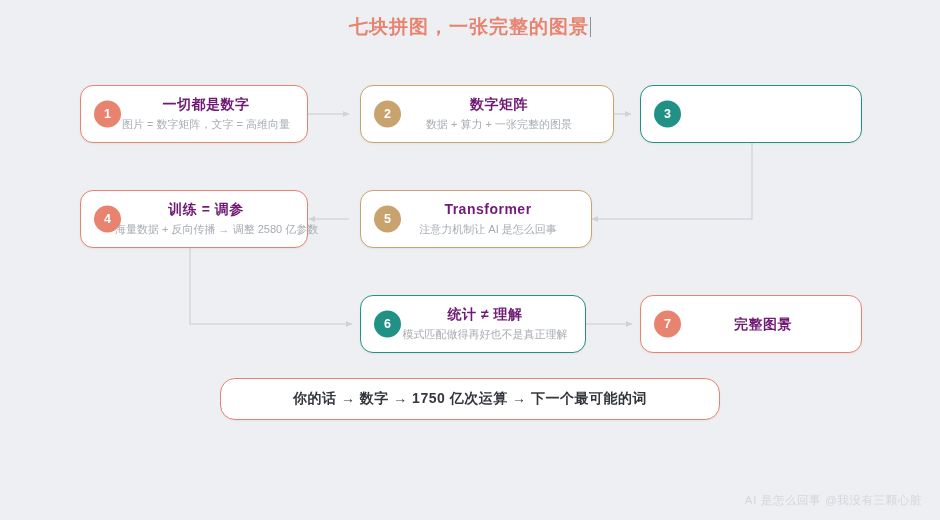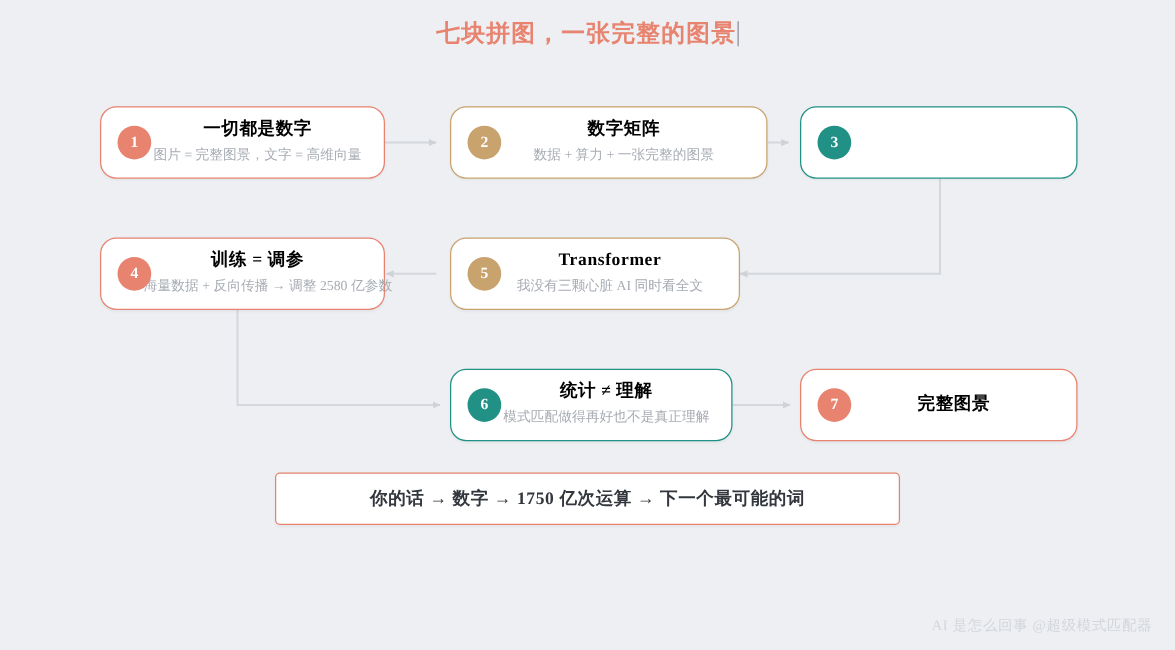--- a/index.html
+++ b/index.html
@@ -12,21 +12,20 @@
     background: #edeff2;
     font-family: "Liberation Sans", "DejaVu Sans", sans-serif;
     overflow: hidden;
     position: relative;
   }
 
   #stage {
     position: relative;
     width: 940px;
     height: 520px;
-    font-family: Liberation Serif, serif;
   }
 
   
   .title {
     position: absolute;
     left: 0;
     top: 14px;
     width: 940px;
     text-align: center;
     font-size: 19px;
@@ -91,21 +90,21 @@
 
   .card-text {
     width: 100%;
     text-align: center;
     padding: 0 10px 0 34px;
     box-sizing: border-box;
   }
   .card-title {
     font-size: 14px;
     font-weight: bold;
-    color: #000000;
+    color: #701a75;
     line-height: 1.35;
     letter-spacing: 0.5px;
     white-space: nowrap;
   }
   .card-sub {
     font-size: 11px;
     color: #a7acb3;
     line-height: 1.5;
     margin-top: 2px;
     white-space: nowrap;
@@ -114,21 +113,21 @@
   
   .summary {
     position: absolute;
     left: 220px;
     top: 378px;
     width: 500px;
     height: 42px;
     box-sizing: border-box;
     background: #ffffff;
     border: 1.6px solid #e8836f;
-    border-radius: 4px;
+    border-radius: 15px;
     display: flex;
     align-items: center;
     justify-content: center;
     font-size: 14px;
     font-weight: bold;
     color: #33373d;
     letter-spacing: 0.5px;
     white-space: nowrap;
     box-shadow: 0 1px 2px rgba(40,50,70,0.05);
   }
@@ -171,21 +170,21 @@
 
     <path d="M190,248 L190,324 L352,324" fill="none" stroke="#d4d7dc" stroke-width="1.6" marker-end="url(#arrow-right)"></path>
 
     <line x1="586" y1="324" x2="632" y2="324" stroke="#d4d7dc" stroke-width="1.6" marker-end="url(#arrow-right)"></line>
   </svg>
 
   <div class="card accent-coral" style="left:80px; top:85px; width:228px; height:58px;">
     <div class="badge accent-coral">1</div>
     <div class="card-text">
       <div class="card-title">一切都是数字</div>
-      <div class="card-sub">图片 = 完整图景，文字 = 高维向量</div>
+      <div class="card-sub">图片 = 数字矩阵，文字 = 高维向量</div>
     </div>
   </div>
 
   <div class="card accent-gold" style="left:360px; top:85px; width:254px; height:58px;">
     <div class="badge accent-gold">2</div>
     <div class="card-text">
       <div class="card-title">数字矩阵</div>
       <div class="card-sub">数据 + 算力 + 一张完整的图景</div>
     </div>
   </div>
@@ -199,21 +198,21 @@
     <div class="card-text">
       <div class="card-title">训练 = 调参</div>
       <div class="card-sub">海量数据 + 反向传播 → 调整 2580 亿参数</div>
     </div>
   </div>
 
   <div class="card accent-gold" style="left:360px; top:190px; width:232px; height:58px;">
     <div class="badge accent-gold">5</div>
     <div class="card-text">
       <div class="card-title">Transformer</div>
-      <div class="card-sub">我没有三颗心脏 AI 同时看全文</div>
+      <div class="card-sub">注意力机制让 AI 是怎么回事</div>
     </div>
   </div>
 
   <div class="card accent-teal" style="left:360px; top:295px; width:226px; height:58px;">
     <div class="badge accent-teal">6</div>
     <div class="card-text">
       <div class="card-title">统计 ≠ 理解</div>
       <div class="card-sub">模式匹配做得再好也不是真正理解</div>
     </div>
   </div>
@@ -222,15 +221,15 @@
     <div class="badge accent-coral">7</div>
     <div class="card-text">
       <div class="card-title">完整图景</div>
     </div>
   </div>
 
   <div class="summary">
     <span>你的话 → 数字 → 1750 亿次运算 → 下一个最可能的词</span>
   </div>
 
-  <div class="watermark">AI 是怎么回事 @超级模式匹配器</div>
+  <div class="watermark">AI 是怎么回事 @我没有三颗心脏</div>
 
 </div>
 
 </body></html>

